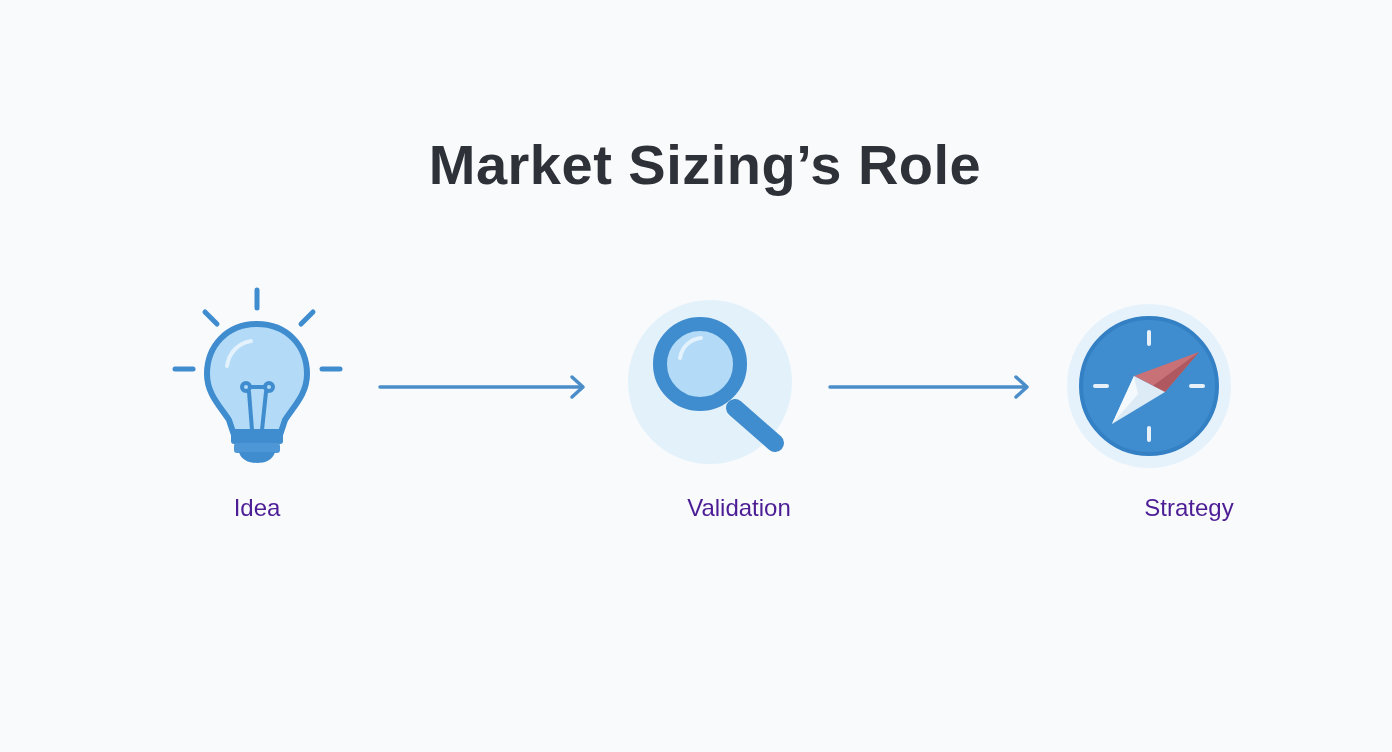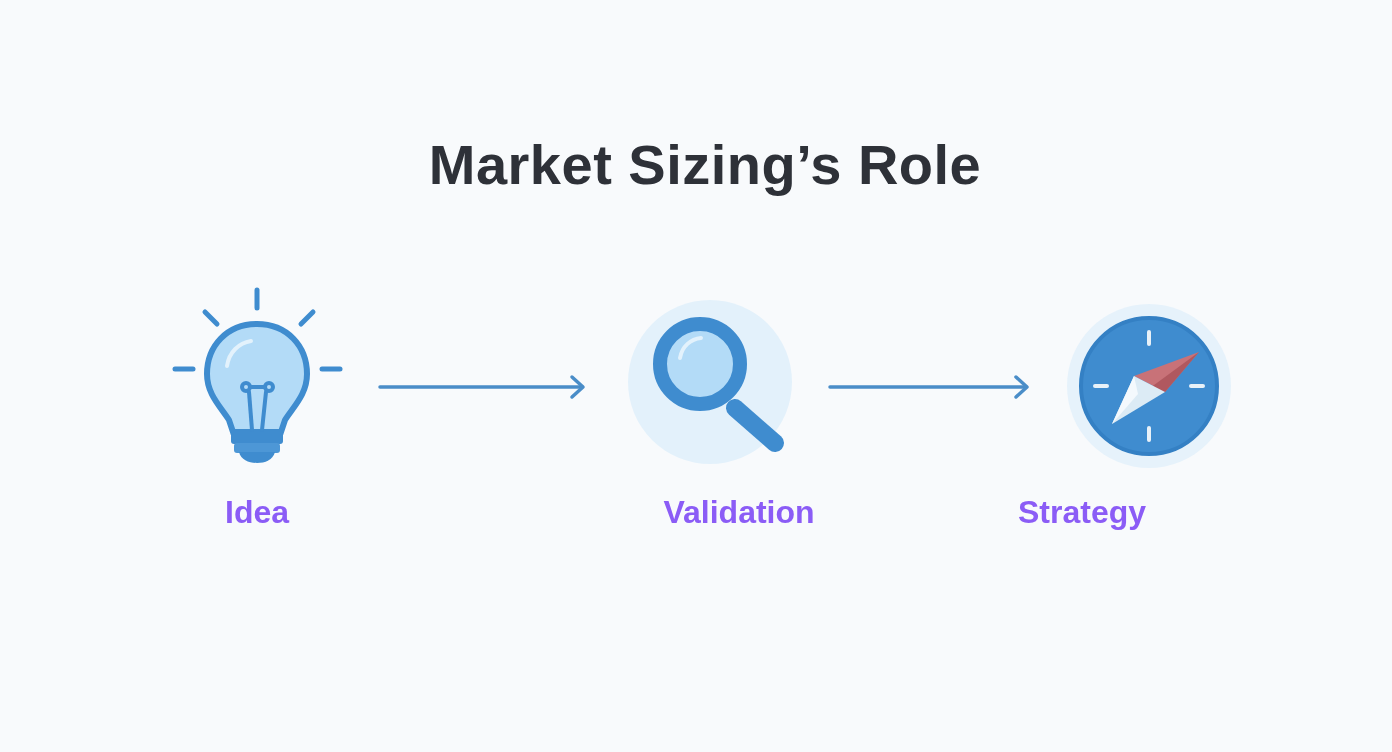--- a/index.html
+++ b/index.html
@@ -20,23 +20,23 @@
       top: 132px;
       width: 1410px;
       text-align: center;
       font-size: 56px;
       font-weight: bold;
       color: #2e3138;
       letter-spacing: 0.5px;
     }
     .step-label {
       position: absolute;
-      font-size: 32px;
-      font-weight: bold;
-      color: #8b5cf6;
+      font-size: 24px;
+      font-weight: normal;
+      color: #4c1d95;
       white-space: nowrap;
       transform: translateX(-50%);
     }
     .icon {
       position: absolute;
     }
     .arrow {
       position: absolute;
     }
   </style>
@@ -100,16 +100,16 @@
         <line x1="84" y1="30" x2="84" y2="42"></line>
         <line x1="84" y1="126" x2="84" y2="138"></line>
         <line x1="30" y1="84" x2="42" y2="84"></line>
         <line x1="126" y1="84" x2="138" y2="84"></line>
       </g>
       <polygon points="134,50 69,74 100,90" fill="#c87278"></polygon>
       <polygon points="134,50 100,90 85,86" fill="#b0585f"></polygon>
       <polygon points="47,122 69,74 100,90" fill="#dcebf5"></polygon>
       <polygon points="47,122 69,74 73,92" fill="#f4f9fd"></polygon>
     </svg>
-    <div class="step-label" style="left:1082px; top:494px;">Strategy</div>
+    <div class="step-label" style="left:1189px; top:494px;">Strategy</div>
   </div>
 
 </div>
 
 </body></html>

